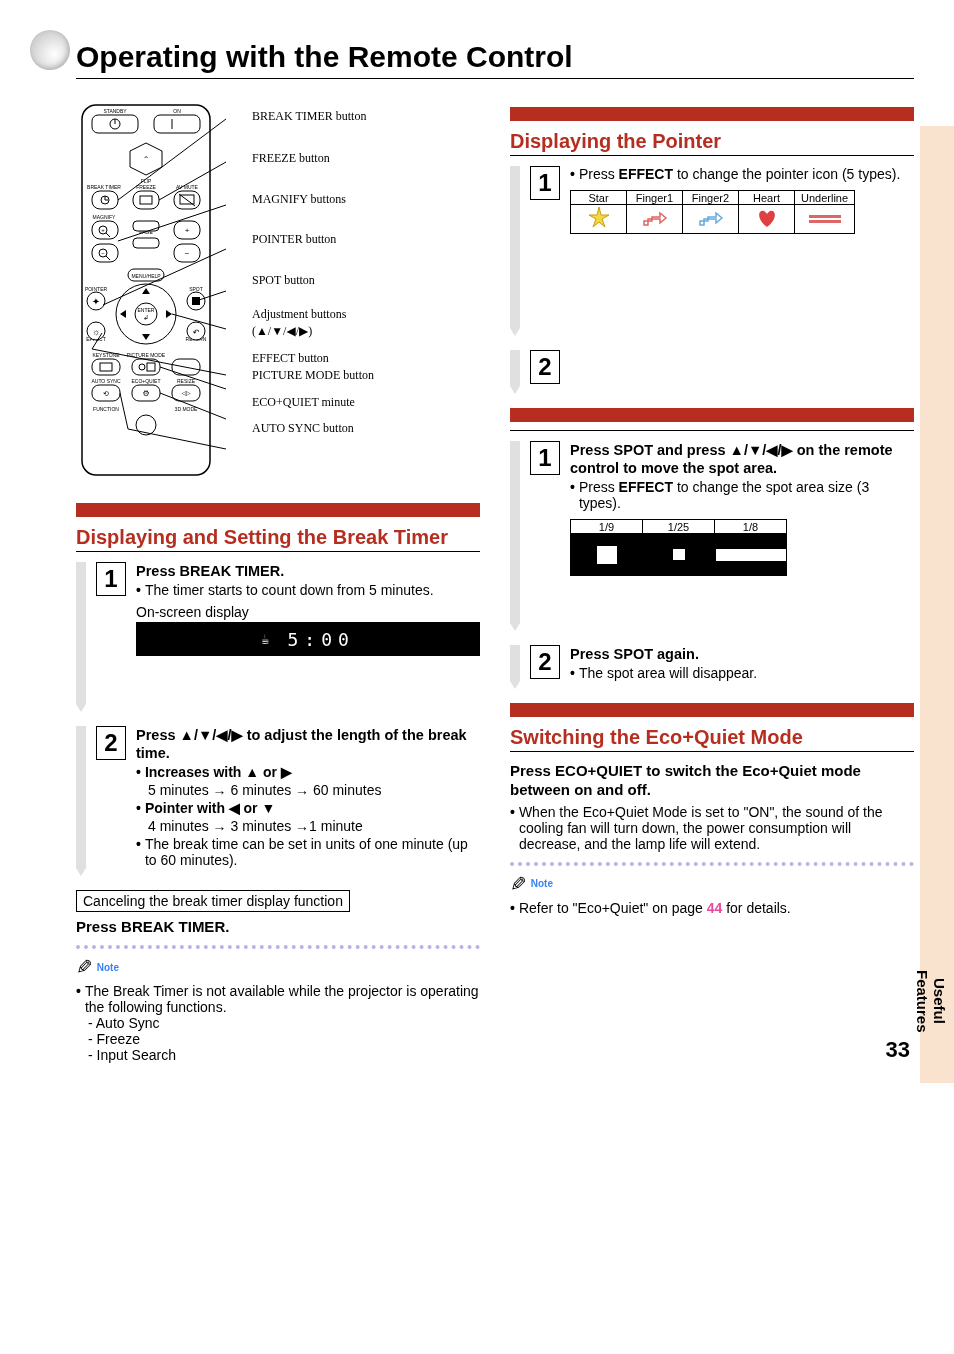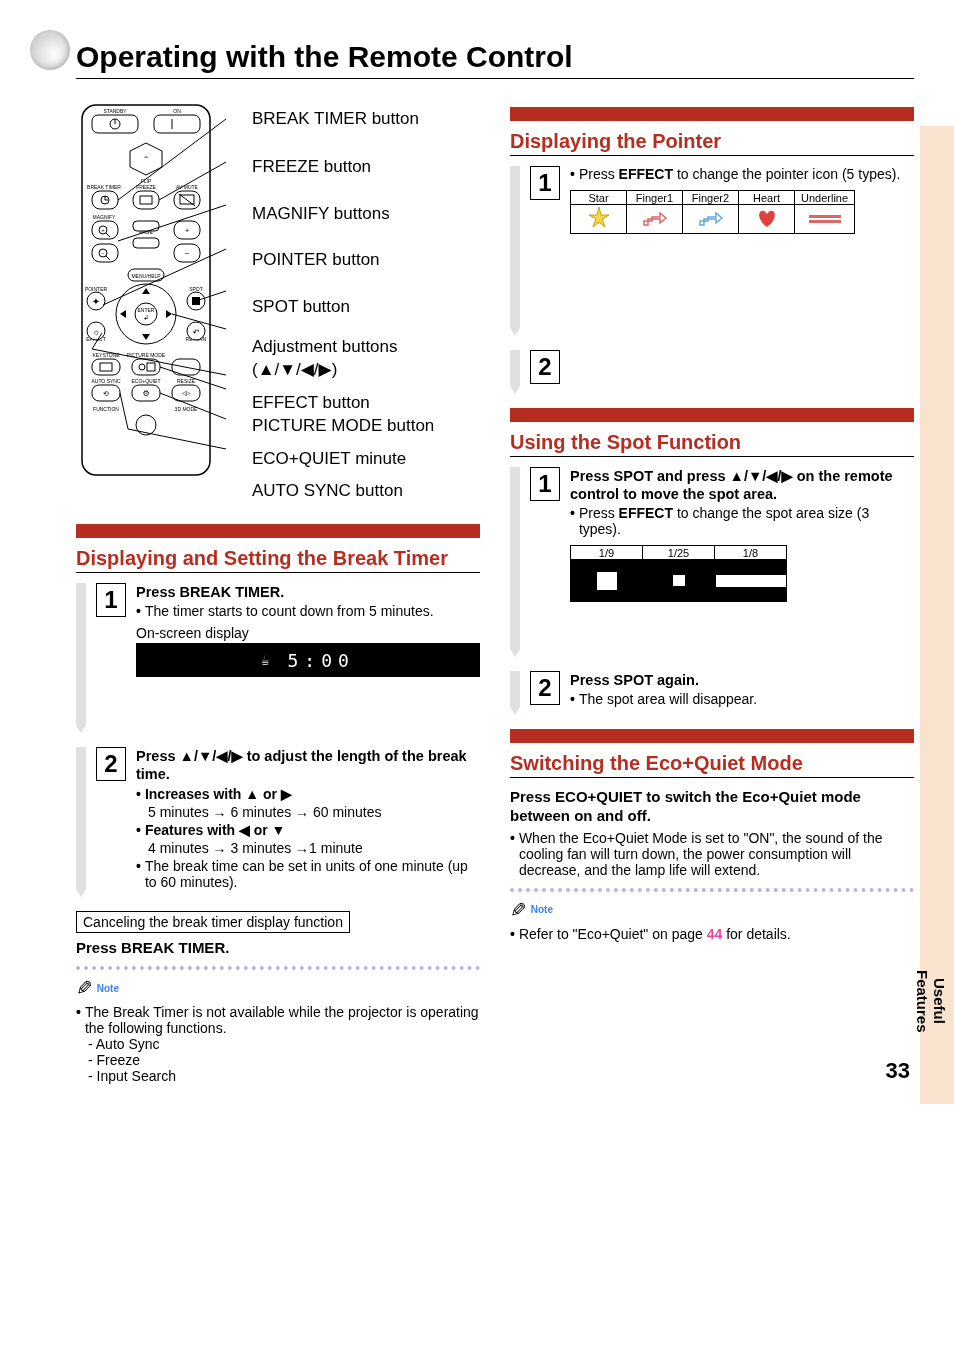--- a/index.html
+++ b/index.html
@@ -5,21 +5,21 @@
   * { box-sizing: border-box; margin: 0; padding: 0; }
   body { font-family: Arial, Helvetica, sans-serif; background: #fff; color: #000; width: 954px; position: relative; }
   .page { padding: 40px 40px 20px 76px; position: relative; }
   .corner-dot { position: absolute; top: 30px; left: 30px; width: 40px; height: 40px; border-radius: 50%; background: radial-gradient(circle at 60% 60%, #fff 0%, #ddd 50%, #bbb 100%); box-shadow: inset -2px -2px 5px rgba(0,0,0,0.2); }
   h1.title { font-size: 30px; font-weight: bold; margin-bottom: 4px; }
   .title-rule { border-bottom: 1px solid #000; margin-bottom: 20px; }
   .columns { display: flex; gap: 30px; }
   .col { flex: 1; min-width: 0; }
   .remote-diagram { display: flex; gap: 6px; margin-bottom: 20px; }
   .remote-svg { flex: 0 0 170px; }
-  .remote-labels { flex: 1; font-size: 17px; line-height: 1.2; }
+  .remote-labels { flex: 1; font-size: 12px; line-height: 1.2; font-family: Liberation Serif, serif; }
   .remote-labels div { margin-bottom: 3px; white-space: nowrap; }
   .section-bar { height: 14px; background: #b52e1f; margin-bottom: 8px; margin-top: 8px; }
   h2.section-heading { color: #b52e1f; font-size: 20px; font-weight: 800; margin-bottom: 0px; line-height:1.2; }
   .section-rule { border-bottom: 1px solid #000; margin-bottom: 10px; margin-top:2px; }
   .step { display: flex; gap: 10px; margin-bottom: 14px; align-items: flex-start; }
   .step-num { width: 30px; height: 34px; border: 1px solid #000; font-size: 24px; font-weight: bold; text-align: center; line-height: 32px; flex: 0 0 30px; background:#fff; }
   .step-bar { width: 10px; flex: 0 0 10px; }
   .step-bar svg { display:block; }
   .step-body { flex: 1; font-size: 14px; }
   .step-body p { margin-bottom: 2px; }
@@ -223,21 +223,21 @@
             </svg>
           </div>
         <div class="step-num">2</div>
         <div class="step-body">
           <p class="step-title">Press ▲/▼/◀/▶ to adjust the length of the break time.</p>
           <p class="bullet">
               <b>Increases with ▲ or ▶</b>
             </p>
           <p class="sub-indent">5 minutes → 6 minutes → 60 minutes</p>
           <p class="bullet">
-              <b>Features with ◀ or ▼</b>
+              <b>Pointer with ◀ or ▼</b>
             </p>
           <p class="sub-indent">4 minutes → 3 minutes →1 minute</p>
           <p class="bullet">
               <span>The break time can be set in units of one minute (up to 60 minutes).</span>
             </p>
         </div>
       </div>
 
       <div class="cancel-box">Canceling the break timer display function</div>
       <p class="press-line"><b><span>Press </span><span style="font-weight:800">BREAK TIMER</span><span>.</span></b></p>
@@ -308,21 +308,20 @@
       <div class="step">
         <div class="step-bar">
             <svg width="10" height="44">
               <polygon points="0,0 10,0 10,36 5,44 0,36" fill="#e0e0e0"></polygon>
             </svg>
           </div>
         <div class="step-num">2</div>
       </div>
 
       <div class="section-bar"></div>
-      <h2 class="section-heading">Using the Spot Function</h2>
       <div class="section-rule"></div>
 
       <div class="step">
         <div class="step-bar">
             <svg width="10" height="190">
               <polygon points="0,0 10,0 10,182 5,190 0,182" fill="#e0e0e0"></polygon>
             </svg>
           </div>
         <div class="step-num">1</div>
         <div class="step-body">

